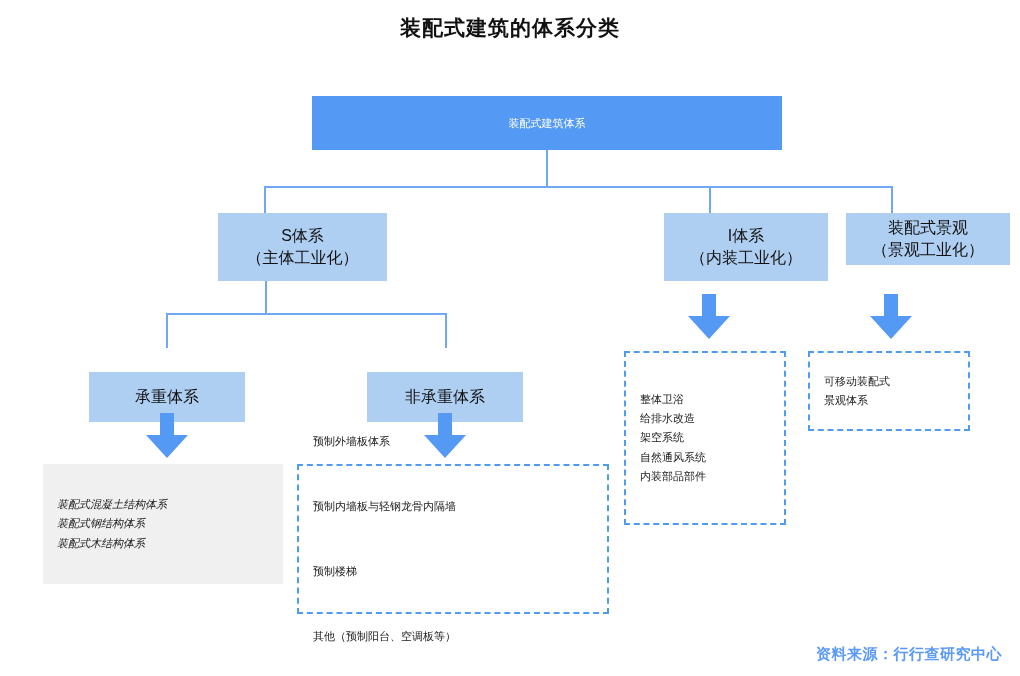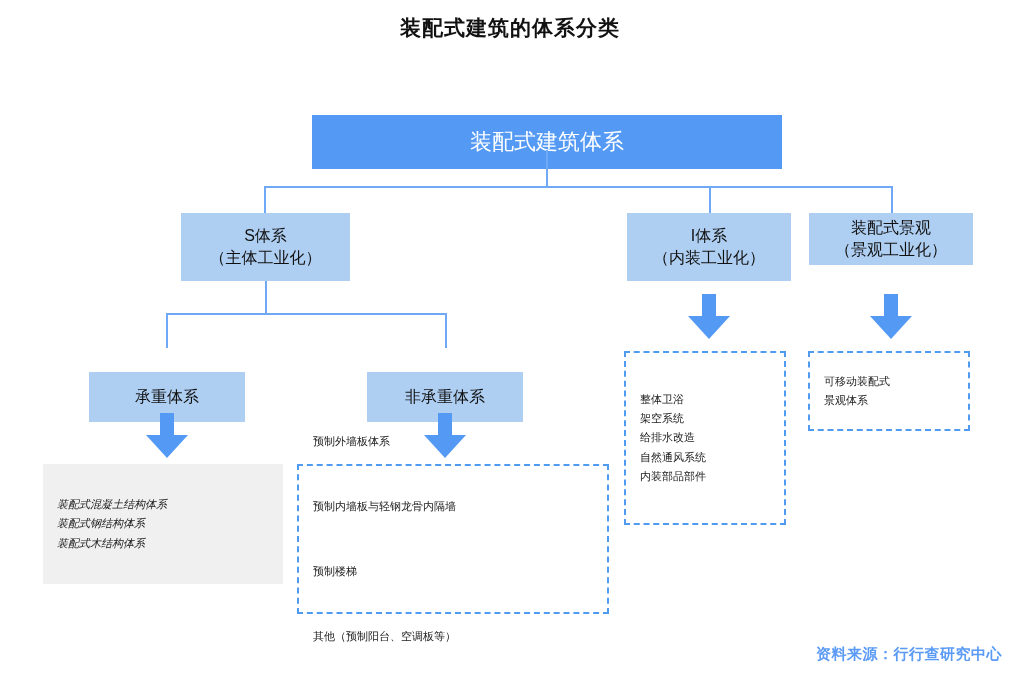--- a/index.html
+++ b/index.html
@@ -39,27 +39,27 @@
     display: flex;
     flex-direction: column;
     align-items: center;
     justify-content: center;
     text-align: center;
     line-height: 1.35;
   }
   .node-root {
     background: #549AF5;
     color: #ffffff;
-    font-size: 22px;
-    margin-top: 19px;
+    font-size: 11px;
   }
   .node-l2 {
     background: #AFCFF2;
     color: #111111;
     font-size: 16px;
+    margin-left: 37px;
   }
   .node-l3 {
     background: #AFCFF2;
     color: #111111;
     font-size: 16px;
     margin-top: 20px;
   }
 
   
   .panel {
@@ -178,22 +178,22 @@
 
   <div class="panel panel-dashed" style="left:297px; top:464px; width:312px; height:150px;gap:46px;">
     <span class="panel-line">预制外墙板体系</span>
     <span class="panel-line">预制内墙板与轻钢龙骨内隔墙</span>
     <span class="panel-line">预制楼梯</span>
     <span class="panel-line">其他（预制阳台、空调板等）</span>
   </div>
 
   <div class="panel panel-dashed" style="left:624px; top:351px; width:162px; height:174px;">
     <span class="panel-line">整体卫浴</span>
+    <span class="panel-line">给排水改造</span>
     <span class="panel-line">架空系统</span>
-    <span class="panel-line">给排水改造</span>
     <span class="panel-line">自然通风系统</span>
     <span class="panel-line">内装部品部件</span>
   </div>
 
   <div class="panel panel-dashed" style="left:808px; top:351px; width:162px; height:80px;">
     <span class="panel-line">可移动装配式</span>
     <span class="panel-line">景观体系</span>
   </div>
 
   <div class="footer">资料来源：行行查研究中心</div>

